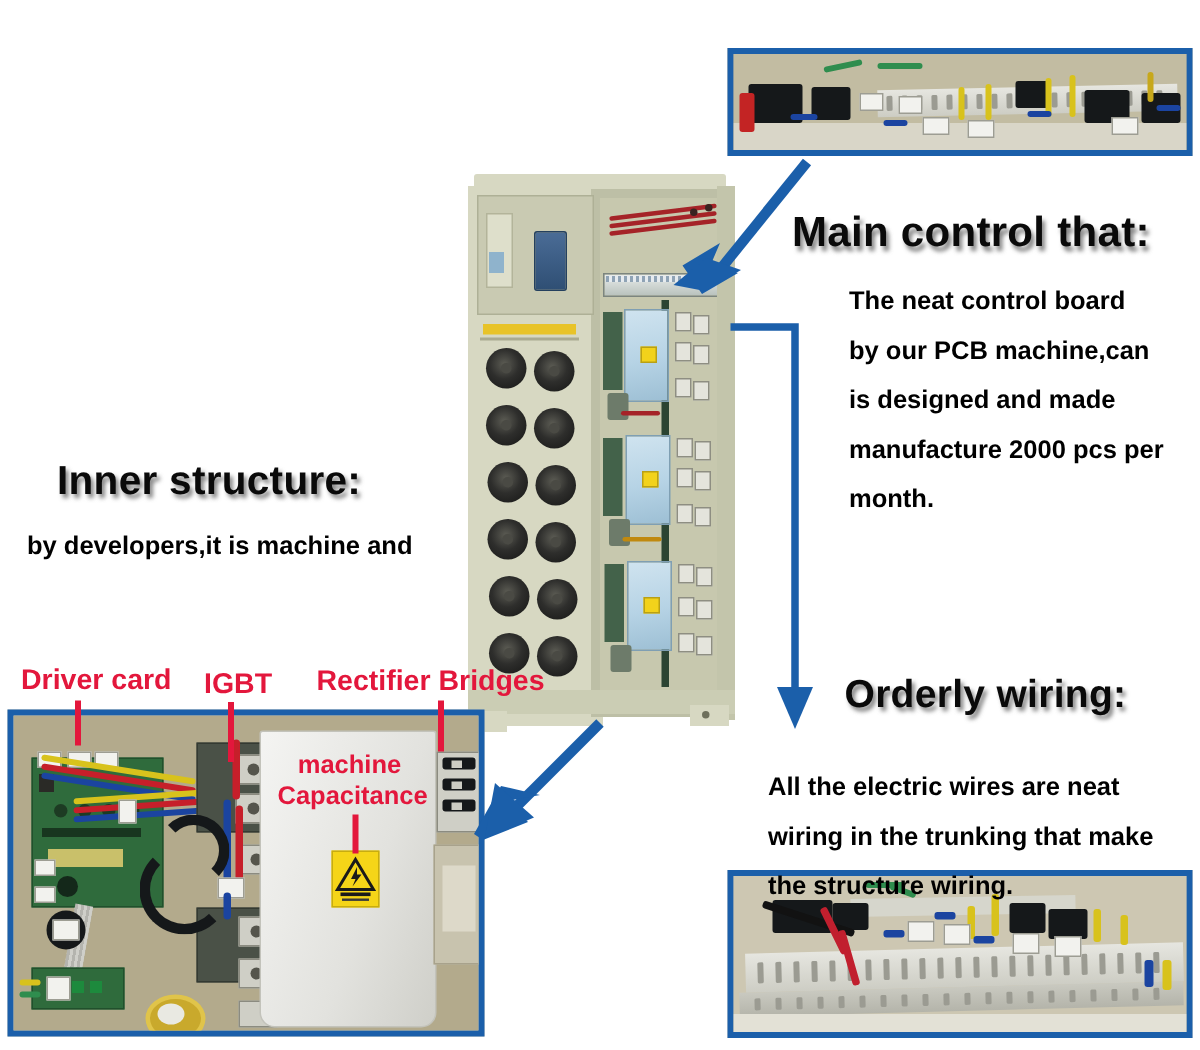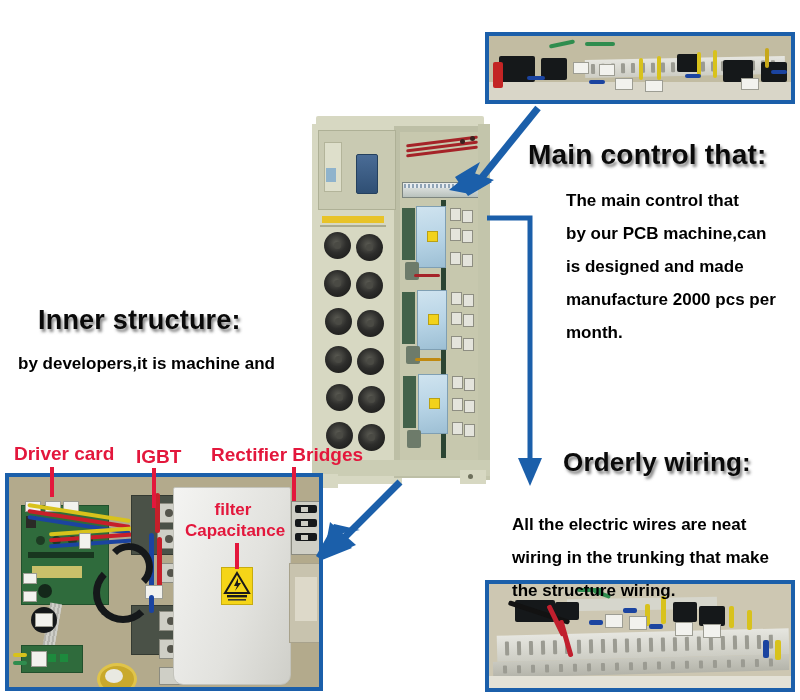--- a/index.html
+++ b/index.html
@@ -357,38 +357,38 @@
     <div class="blk" style="left:286px;top:28px;width:22px;height:8px;"></div>
     <div class="blk" style="left:286px;top:42px;width:22px;height:8px;"></div>
     <div class="blk" style="left:286px;top:56px;width:22px;height:8px;"></div>
     <div style="position:absolute;left:292px;top:30px;width:7px;height:5px;background:#cdcdc4;"></div>
     <div style="position:absolute;left:292px;top:44px;width:7px;height:5px;background:#cdcdc4;"></div>
     <div style="position:absolute;left:292px;top:58px;width:7px;height:5px;background:#cdcdc4;"></div>
     <div style="position:absolute;left:280px;top:86px;width:34px;height:78px;background:#c8c3ae;border:1px solid #a8a28c;"></div>
     <div style="position:absolute;left:286px;top:100px;width:22px;height:44px;background:#ddd9c9;"></div>
 
     <div class="inphoto-label" style="left:176px;top:22px;width:96px;font-size:17px;line-height:21px;">
-      <div>filter</div>
+      <div>machine</div>
       <div>Capacitance</div>
     </div>
     <div class="redline" style="left:226px;top:66px;width:4px;height:26px;"></div>
   </div>
 
   <div class="redlabel" style="left:14px;top:443px;font-size:19px;">Driver card</div>
   <div class="redline" style="left:50px;top:467px;width:4px;height:30px;"></div>
 
   <div class="redlabel" style="left:136px;top:446px;font-size:19px;">IGBT</div>
   <div class="redline" style="left:152px;top:468px;width:4px;height:40px;"></div>
 
   <div class="redlabel" style="left:211px;top:444px;font-size:19px;">Rectifier Bridges</div>
   <div class="redline" style="left:292px;top:467px;width:4px;height:34px;"></div>
 
   <div class="heading" style="left:528px;top:139px;font-size:28px;">Main control that:</div>
   <div class="para" style="left:566px;top:184px;font-size:17px;line-height:33px;">
-    <div>The main control that</div>
+    <div>The neat control board</div>
     <div>by our PCB machine,can</div>
     <div>is designed and made</div>
     <div>manufacture 2000 pcs per</div>
     <div>month.</div>
   </div>
 
   <div class="heading" style="left:38px;top:305px;font-size:27px;">Inner structure:</div>
   <div class="para" style="left:18px;top:348px;font-size:17px;line-height:31px;">
     <div>by developers,it is machine and</div>
   </div>

